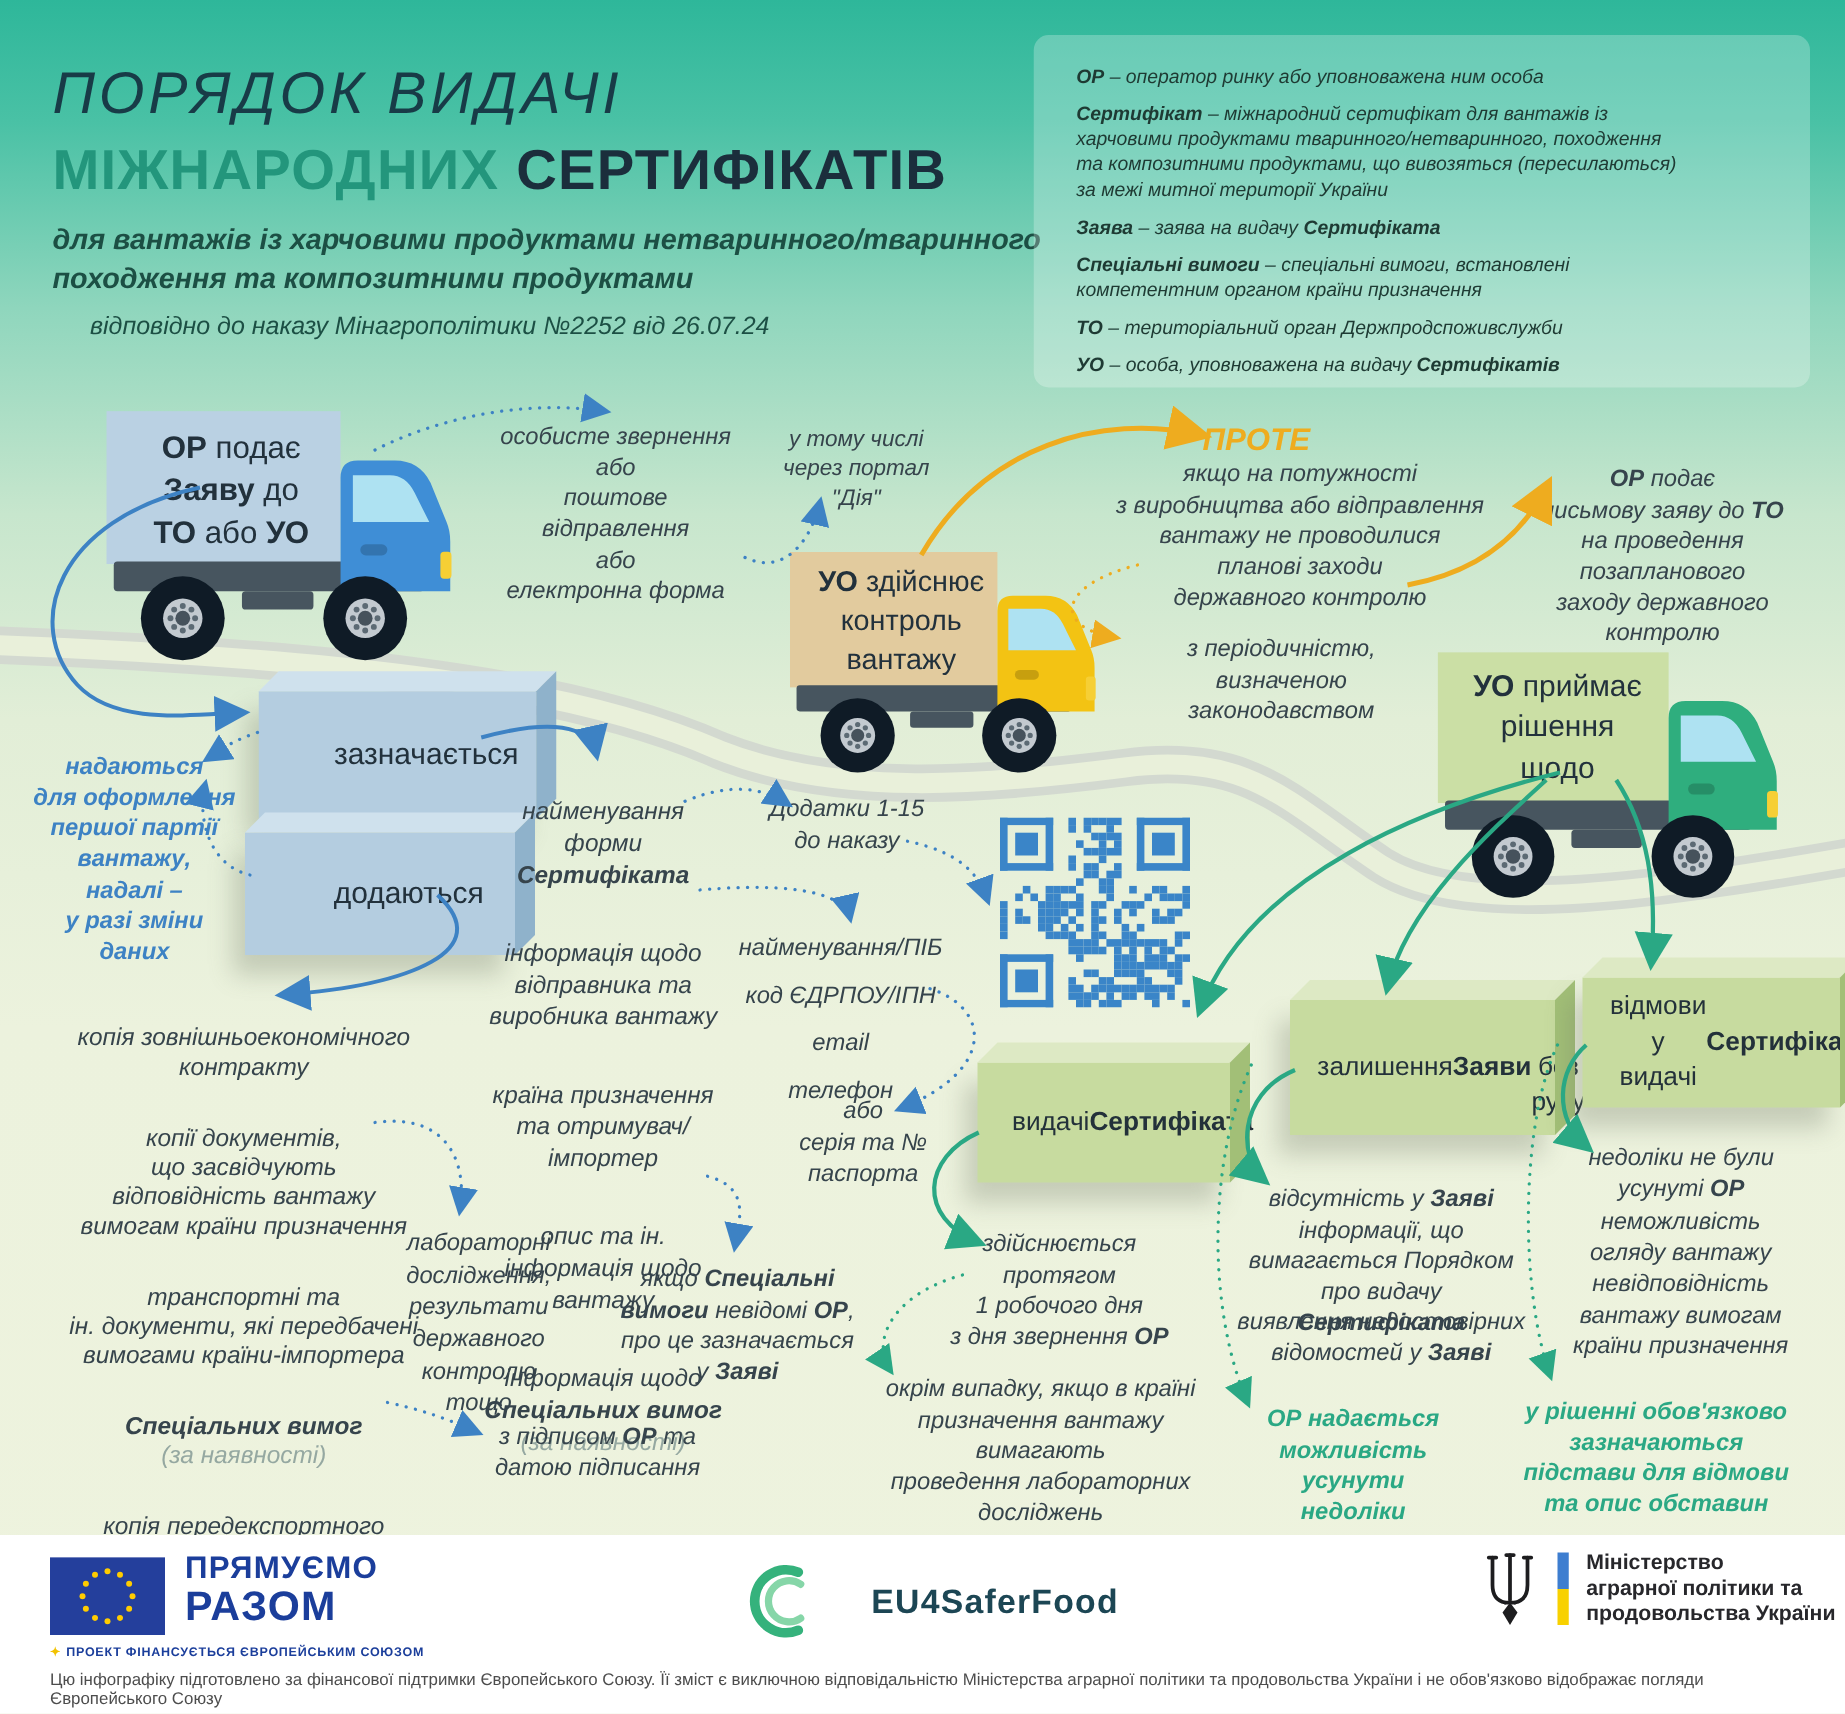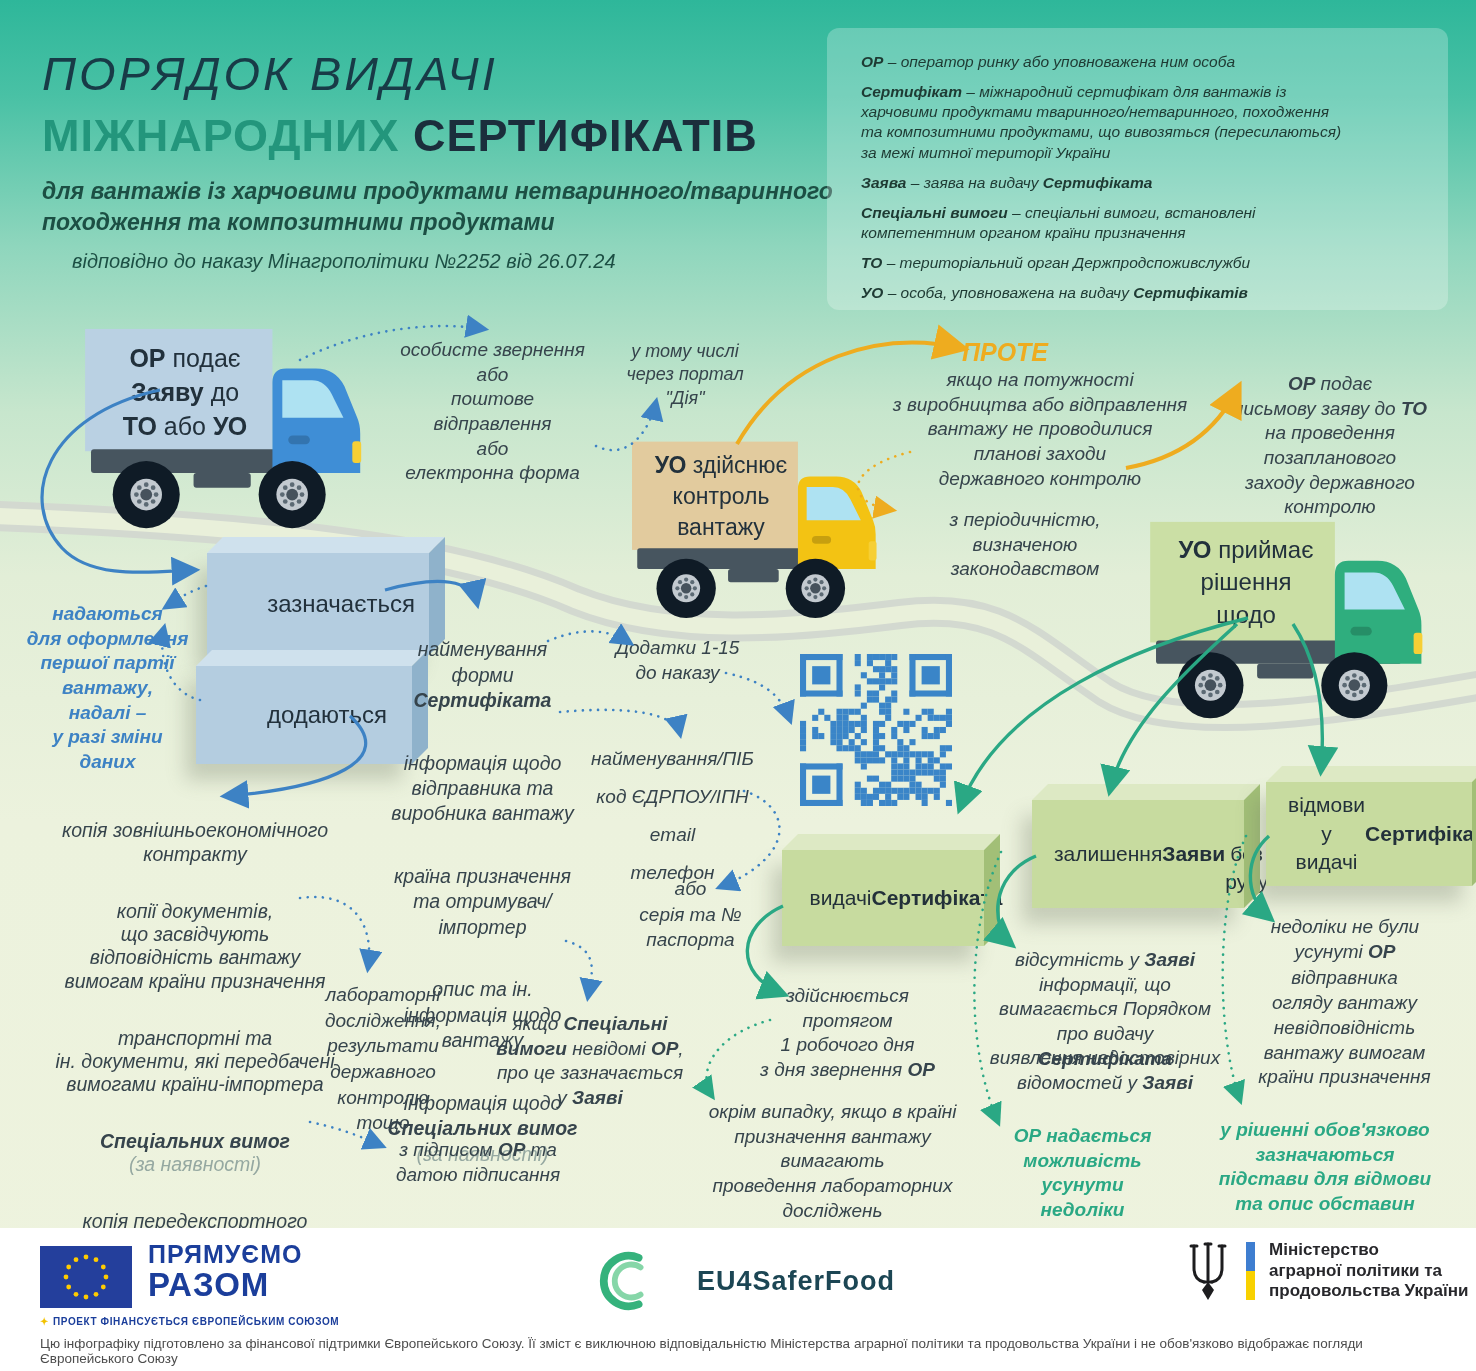--- a/index.html
+++ b/index.html
@@ -561,21 +561,21 @@
 відомостей у </span><span class="b">Заяві</span></div>
   <div class="ann green-note" style="left:1000px;top:1124px;width:165px;"><span class="b">ОР</span><span> надається
 можливість
 усунути недоліки</span></div>
 
   <div class="box3d box-green" style="left:1266px;top:782px;width:160px;height:104px;"><span>відмови
 у видачі
 </span><span class="b">Сертифіката</span></div>
   <div class="ann" style="left:1250px;top:915px;width:190px;"><span>недоліки не були
 усунуті </span><span class="b">ОР</span></div>
-  <div class="ann" style="left:1252px;top:966px;width:185px;">відправника
+  <div class="ann" style="left:1252px;top:966px;width:185px;">неможливість
 огляду вантажу</div>
   <div class="ann" style="left:1242px;top:1016px;width:205px;">невідповідність
 вантажу вимогам
 країни призначення</div>
   <div class="ann green-note" style="left:1205px;top:1118px;width:240px;">у рішенні обов'язково
 зазначаються
 підстави для відмови
 та опис обставин</div>
 
   <svg id="arrow-layer" class="layer" width="1476" height="1371" viewBox="0 0 1476 1371">

